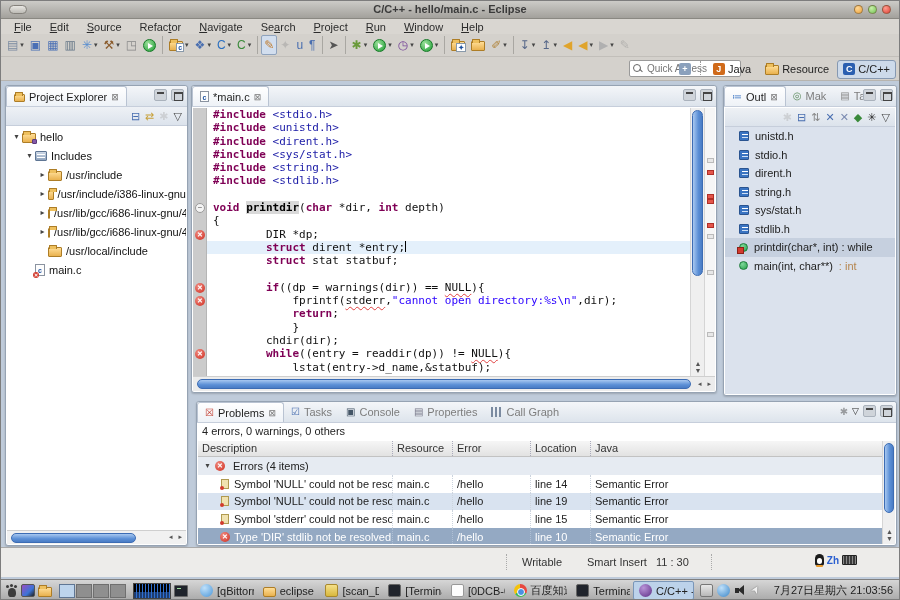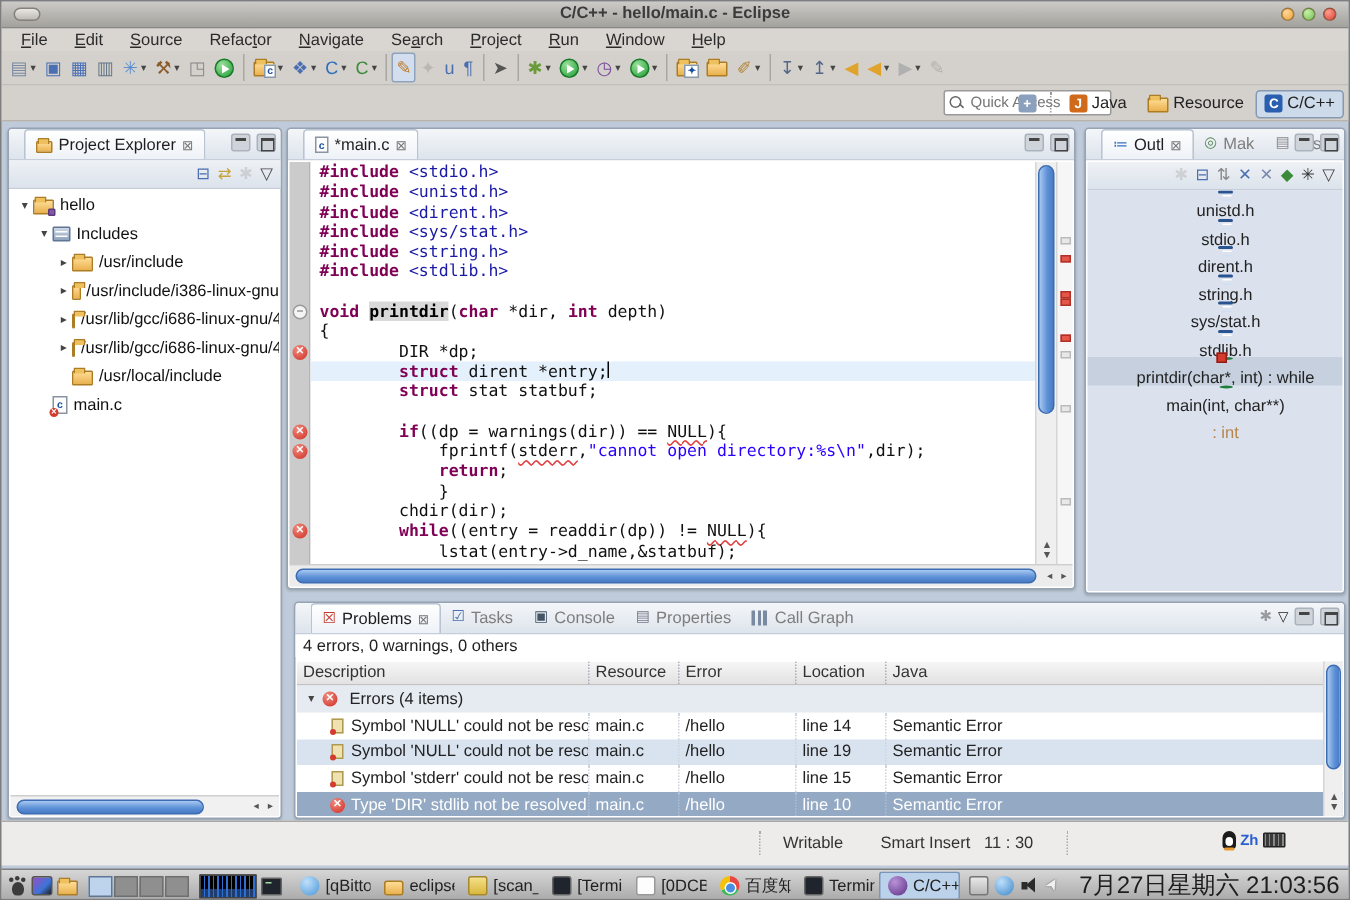--- a/index.html
+++ b/index.html
@@ -53,21 +53,21 @@
   .ico-mag::after{content:"";position:absolute;left:6px;top:6px;width:4px;height:1px;background:#666;transform:rotate(45deg);}
   .persp-bar{position:absolute;right:3px;top:2px;height:20px;display:flex;align-items:center;gap:2px;}
   .persp-btn{display:flex;align-items:center;gap:3px;height:19px;padding:0 5px;border-radius:3px;border:1px solid transparent;color:#222;}
   .persp-btn.active{background:#cddaea;border-color:#8699b2;}
   .persp-ico{display:inline-block;width:12px;height:12px;border-radius:2px;color:#fff;font-size:9px;font-weight:bold;
              text-align:center;line-height:12px;}
   .sep-dot{width:1px;height:16px;border-left:1px dotted #9a9a9a;margin:0 4px;}
   
   .panel{position:absolute;background:#fff;border:1px solid #96a3b3;border-radius:3px;box-shadow:0 1px 2px rgba(0,0,0,.18);}
   .tabbar{height:21px;background:linear-gradient(#f4f6f9,#dde4ec);border-bottom:1px solid #c6cedb;
-          border-radius:3px 3px 0 0;display:flex;align-items:flex-end;padding-left:10px;position:relative;}
+          border-radius:3px 3px 0 0;display:flex;align-items:flex-end;padding-left:0;position:relative;}
   .tab{height:20px;display:flex;align-items:center;gap:4px;padding:0 7px;color:#7d7d7d;white-space:nowrap;}
   .tab.sel{background:linear-gradient(#ffffff,#eef2f7);border:1px solid #b9c3d2;border-bottom:none;
            border-radius:3px 3px 0 0;color:#1e1e1e;}
   .tab-close{font-size:9px;color:#777;}
   .winbtns{position:absolute;right:3px;top:3px;display:flex;gap:4px;align-items:center;}
   .wb{width:13px;height:12px;background:#cfd4da;border:1px solid #aab2bc;border-radius:2px;position:relative;}
   .wb.minb::after{content:"";position:absolute;left:2px;top:2px;width:7px;height:2px;background:#444;}
   .wb.maxb::after{content:"";position:absolute;left:2px;top:2px;width:7px;height:6px;border:1px solid #444;border-top-width:2px;}
   .view-toolbar{height:19px;background:linear-gradient(#eef1f5,#dce3ec);display:flex;justify-content:flex-end;
                 align-items:center;gap:5px;padding-right:5px;border-bottom:1px solid #c6cedb;}
@@ -112,21 +112,21 @@
   .vthumb{position:absolute;left:1px;width:11px;border-radius:6px;border:1px solid #3c6cb4;
           background:linear-gradient(90deg,#a8c8f0,#5b8fd6 60%,#4a7cc4);}
   .v-arrows{position:absolute;bottom:2px;left:2px;font-size:7px;color:#555;line-height:7px;text-align:center;width:10px;}
   .oruler{width:11px;background:#f6f6f6;border-left:1px solid #d5d5d5;position:relative;flex:none;}
   .o-mark{position:absolute;left:2px;width:7px;height:5px;}
   .o-mark.err{background:#e4564a;border:1px solid #b03028;}
   .o-mark.occ{background:#e8e8e8;border:1px solid #bbb;}
   .ed-hscroll{position:absolute;left:1px;right:1px;bottom:1px;height:15px;background:#ececec;border-top:1px solid #cfcfcf;}
   
   .outline-list{position:absolute;left:1px;right:1px;top:41px;bottom:1px;background:#dbe2ed;overflow:hidden;}
-  .ol-row{height:18.5px;display:flex;align-items:center;padding-left:14px;gap:6px;white-space:nowrap;flex-direction:column;}
+  .ol-row{height:18.5px;display:flex;align-items:center;padding-left:14px;gap:6px;white-space:nowrap;}
   .ol-row.sel{background:#c6d0df;}
   .ico-include{display:inline-block;width:10px;height:10px;background:#3a74c2;border:1px solid #2a5490;border-radius:1px;position:relative;}
   .ico-include::after{content:"";position:absolute;left:2px;top:2px;width:6px;height:1px;background:#fff;box-shadow:0 3px 0 #cfe0f5;}
   .ico-func{display:inline-block;width:9px;height:9px;border-radius:50%;background:radial-gradient(circle at 35% 30%,#7fd89a,#27a24b);
             border:1px solid #1d7d3a;position:relative;}
   .ico-func.err::after{content:"";position:absolute;left:-3px;bottom:-3px;width:5px;height:5px;background:#d23b2e;border:1px solid #8f1f16;}
   .ol-suffix{color:#b5854e;}
   
   .prob-summary{height:15px;padding:2px 0 0 5px;background:#fff;color:#222;}
   .prob-table{position:absolute;left:1px;right:1px;top:39px;bottom:1px;overflow:hidden;background:#fff;}
@@ -196,21 +196,21 @@
   .tray-ico{width:13px;height:13px;}
   .tray-ico.print{background:linear-gradient(#e8e8e8,#b8b8b8);border:1px solid #777;border-radius:2px;}
   .tray-ico.qb{border-radius:50%;background:radial-gradient(circle at 35% 30%,#bfe0fa,#3a86c8);}
   .tray-ico.vol{position:relative;}
   .tray-ico.vol::before{content:"";position:absolute;left:1px;top:4px;width:4px;height:5px;background:#2b2b2b;}
   .tray-ico.vol::after{content:"";position:absolute;left:4px;top:1px;border-right:6px solid #2b2b2b;
           border-top:5px solid transparent;border-bottom:5px solid transparent;}
   .tray-ico.pointer{position:relative;}
   .tray-ico.pointer::after{content:"➤";position:absolute;left:0;top:-1px;font-size:11px;color:#f0f0f0;
           text-shadow:0 0 1px #333;transform:rotate(-60deg);}
-  .clock{flex:none;padding:0 6px;color:#1d1d1d;font-size:16px;white-space:nowrap;text-align:center;}
+  .clock{flex:none;padding:0 6px;color:#1d1d1d;font-size:11px;white-space:nowrap;text-align:center;}
 </style>
 </head>
 <body>
 
 <div class="screen">
 
   <div class="titlebar">
     <span class="win-menu-btn"></span>
     <div class="title">C/C++ - hello/main.c - Eclipse</div>
     <span class="tl min"></span>

